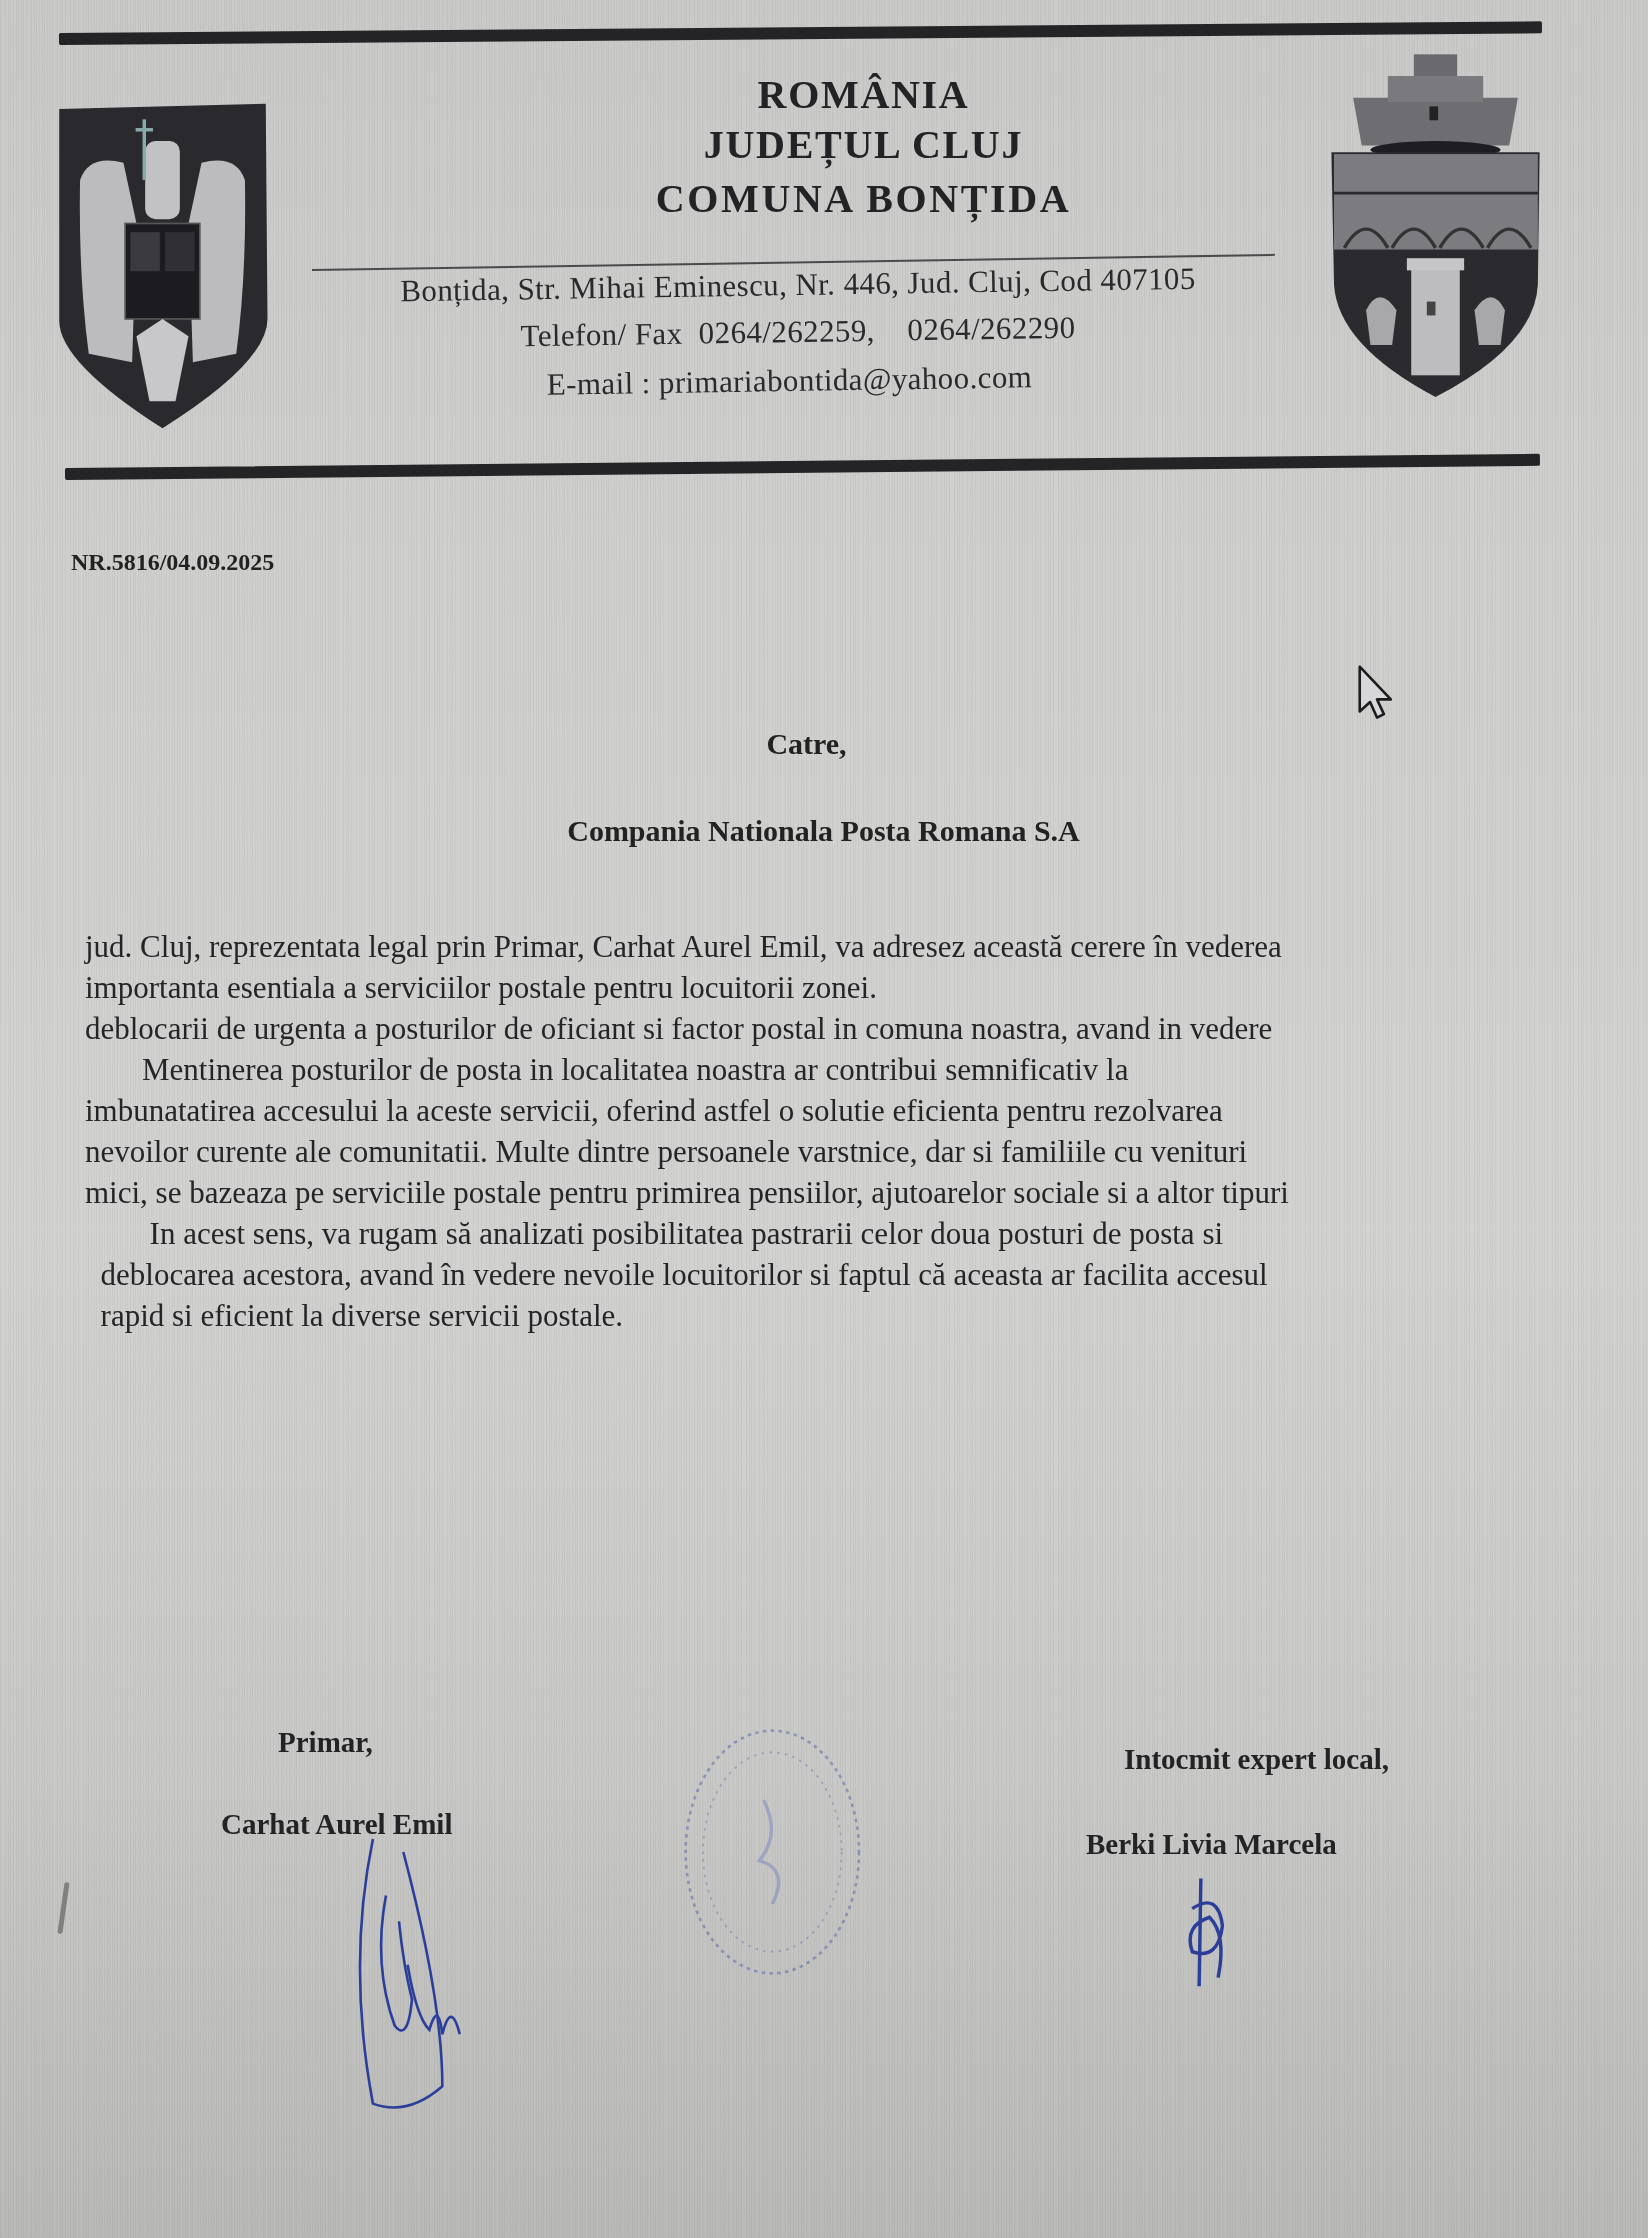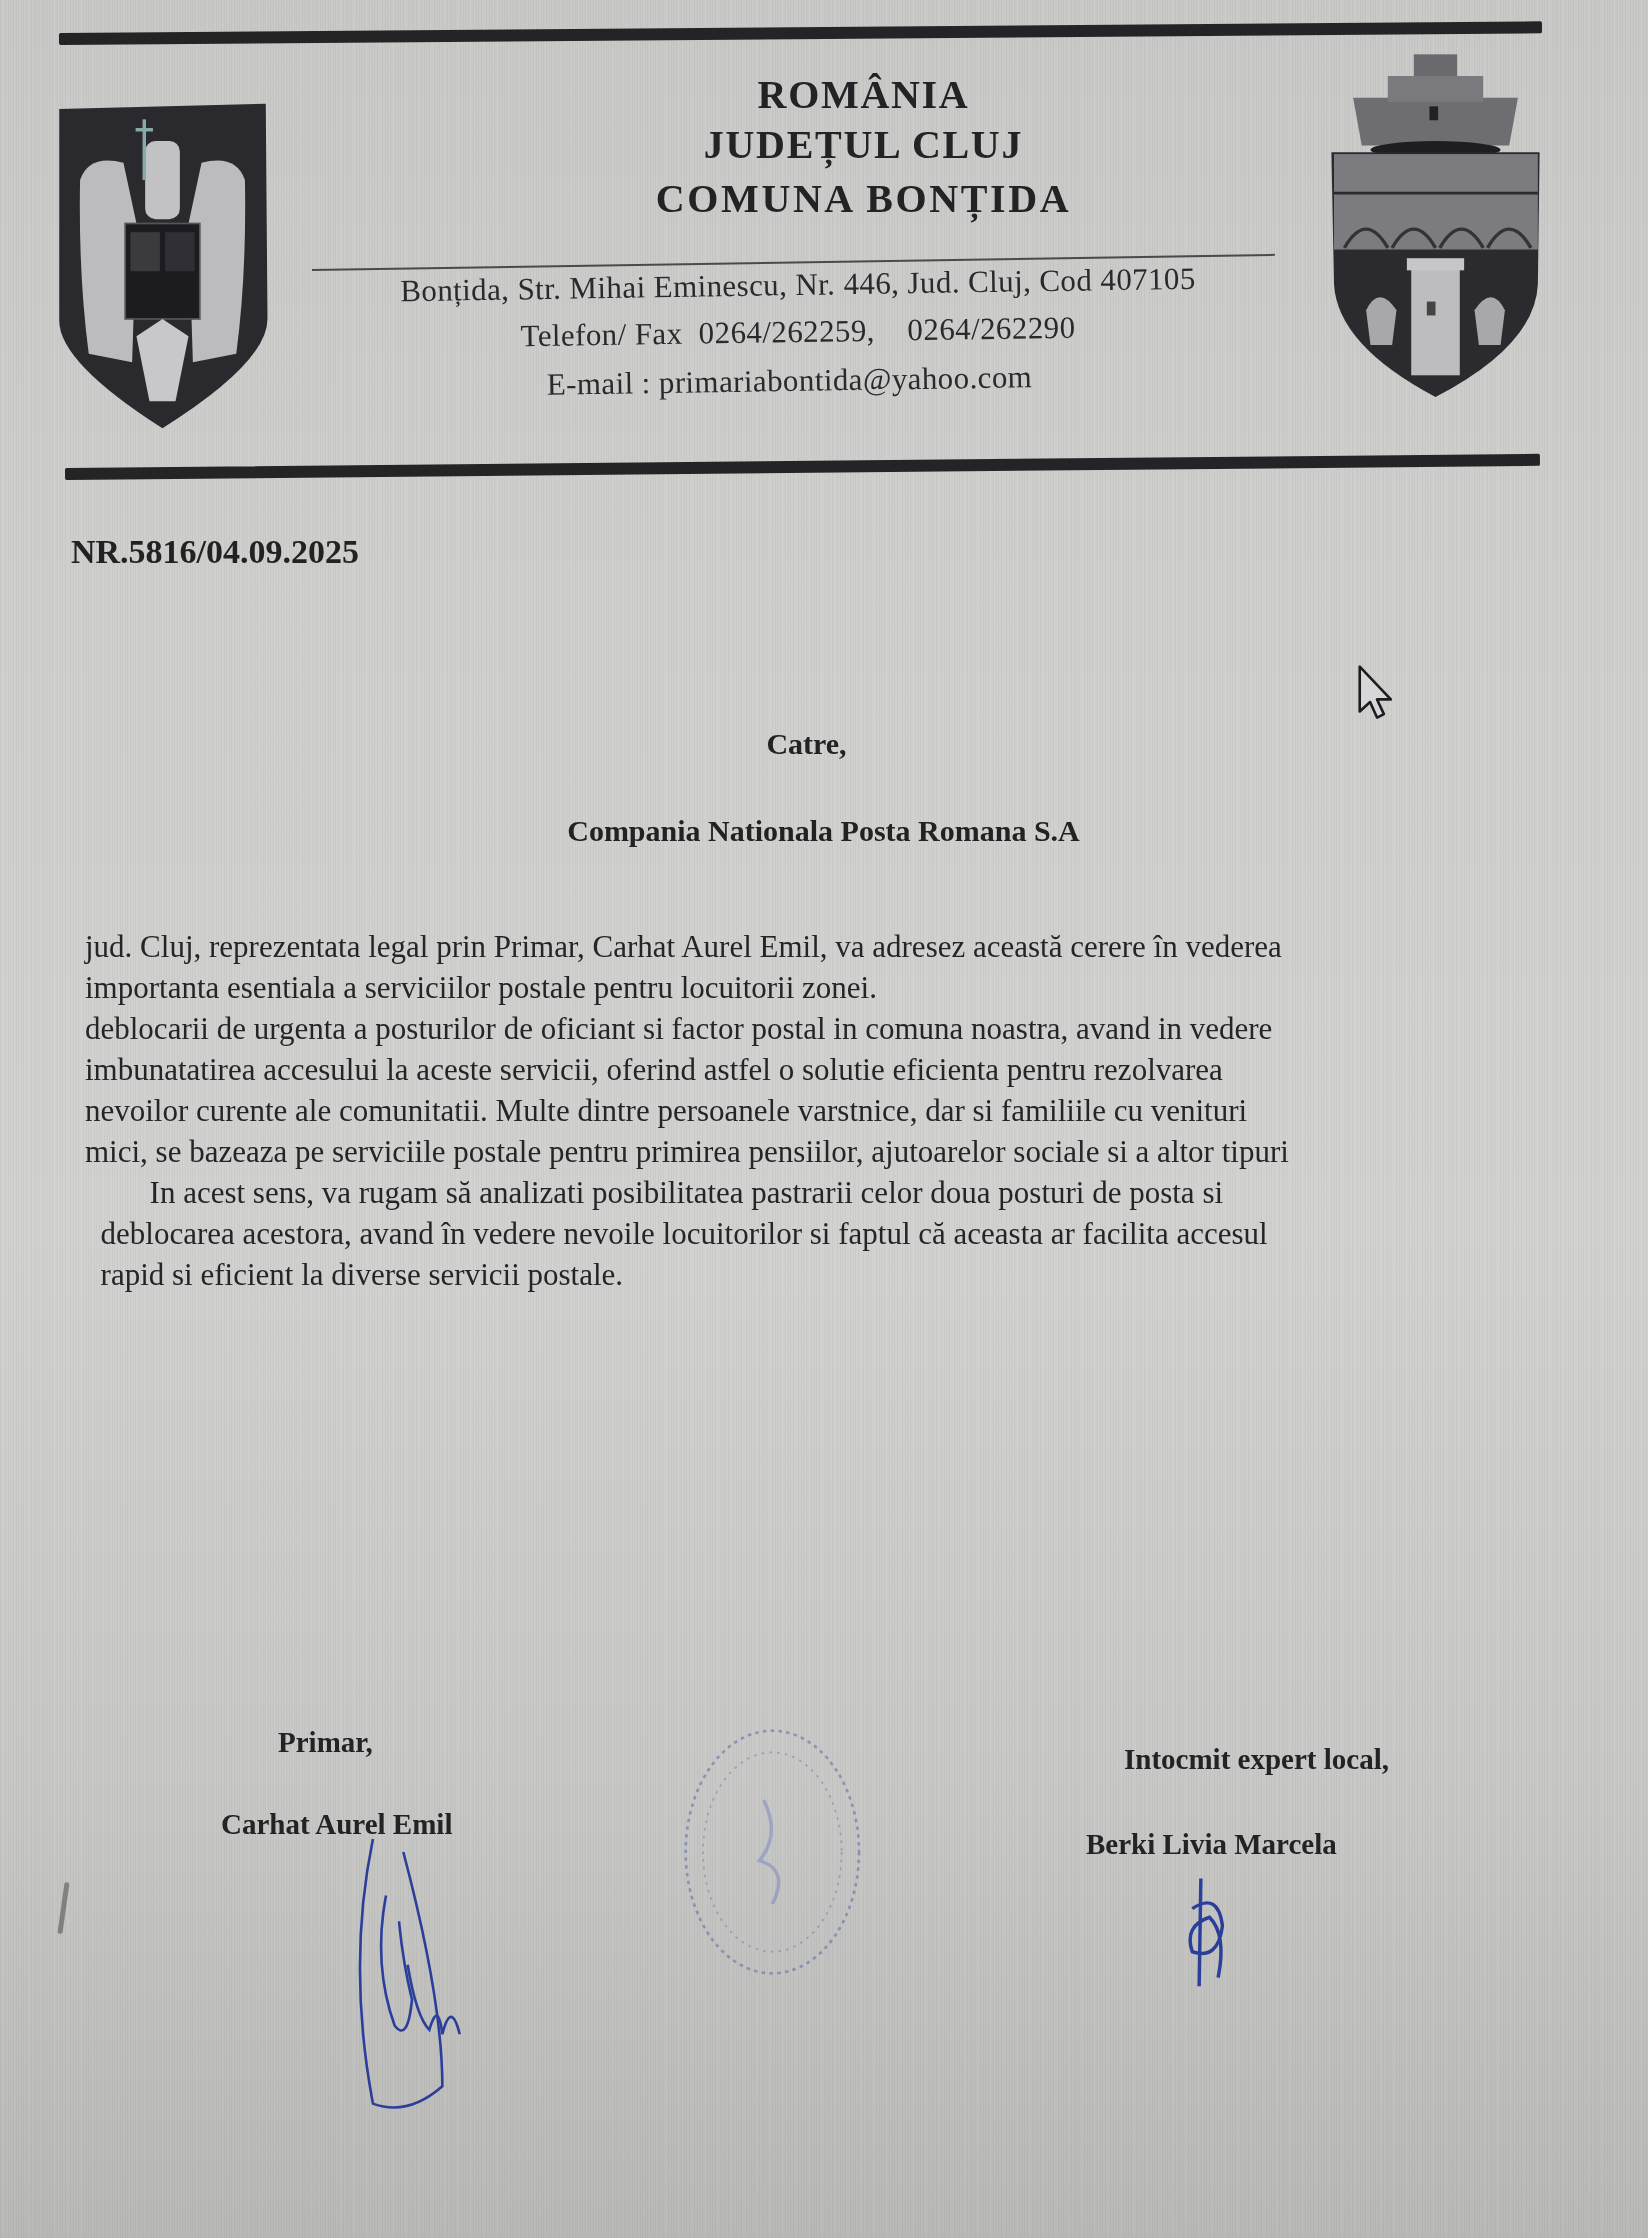--- a/index.html
+++ b/index.html
@@ -10,21 +10,21 @@
       color: #1f1f22;
     }
     .scan { position: absolute; inset: 0;
       background-image: repeating-linear-gradient(90deg, rgba(0,0,0,0.035) 0 0.9px, transparent 0.9px 2.6px);
       pointer-events: none; }
     .abs { position: absolute; }
     .rule-thick { background: #242426; height: 12px; border-radius: 1.7px; }
     .rule-thin { background: #4a4a4c; height: 1.7px; }
     .title-line { font-weight: bold; font-size: 40px; letter-spacing: 1.7px; text-align: center; width: 781px; left: 473px; color: #232326; }
     .contact { font-size: 31px; text-align: center; color: #2a2a2d; letter-spacing: 0.4px; }
-    .nr { font-weight: bold; font-size: 34px; color: #222; }
+    .nr { font-weight: bold; font-size: 24px; color: #222; margin-top: 16px; }
     .center-bold { font-weight: bold; text-align: center; color: #222; }
     .body-text { font-size: 31px; line-height: 41px; color: #252528; text-align: left; }
     .line { display: block; white-space: nowrap; }
     .sig-label { font-weight: bold; font-size: 29px; color: #232326; }
     .crest { position: absolute; }
   </style>
 </head>
 <body>
 
 <div class="scan"></div>
@@ -88,20 +88,21 @@
 <div class="abs center-bold" style="left:659px; top:727px; width:295px; font-size:30px;">Catre,</div>
 <div class="abs center-bold" style="left:416px; top:814px; width:815px; font-size:30px;">Compania Nationala Posta Romana S.A</div>
 
 <div class="abs body-text" style="left:85px; top:926px; width:1440px;">
   <div>
     <span class="line">jud. Cluj, reprezentata legal prin Primar, Carhat Aurel Emil, va adresez această cerere în vederea</span>
     <span class="line">importanta esentiala a serviciilor postale pentru locuitorii zonei.</span>
     <span class="line">deblocarii de urgenta a posturilor de oficiant si factor postal  in comuna noastra, avand in vedere</span>
   </div>
   <div>
+    <span class="line" style="padding-left:57px;">Mentinerea posturilor de posta in localitatea noastra ar contribui semnificativ la</span>
     <span class="line">imbunatatirea accesului la aceste servicii, oferind astfel o solutie eficienta pentru rezolvarea</span>
     <span class="line">nevoilor curente ale comunitatii. Multe dintre persoanele varstnice, dar si familiile cu venituri</span>
     <span class="line">mici, se bazeaza pe serviciile postale pentru primirea pensiilor, ajutoarelor sociale si a altor tipuri</span>
   </div>
   <div style="padding-left:15.6px;">
     <span class="line" style="padding-left:49px;">In acest sens, va rugam să analizati posibilitatea pastrarii celor doua  posturi de posta si</span>
     <span class="line">deblocarea acestora, avand în vedere nevoile locuitorilor si faptul că aceasta ar facilita accesul</span>
     <span class="line">rapid si eficient la diverse servicii postale.</span>
   </div>
 </div>

